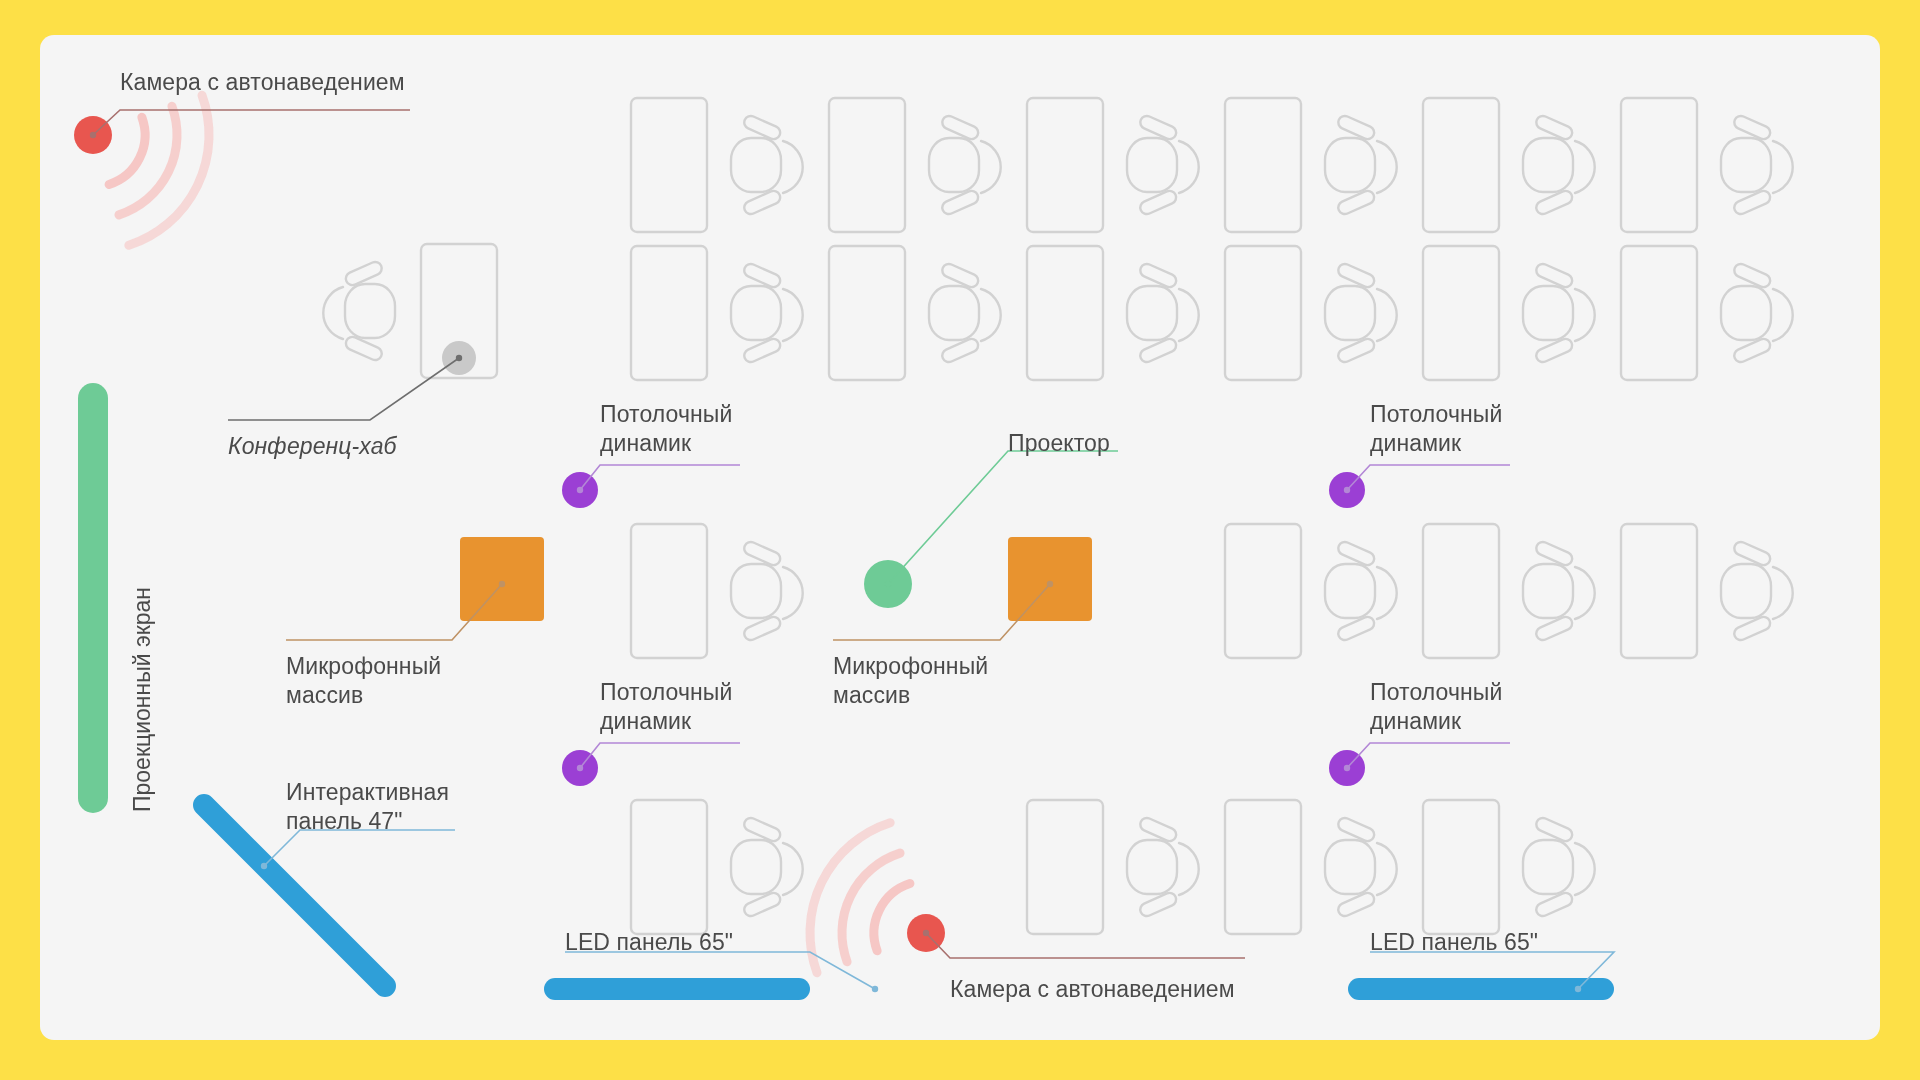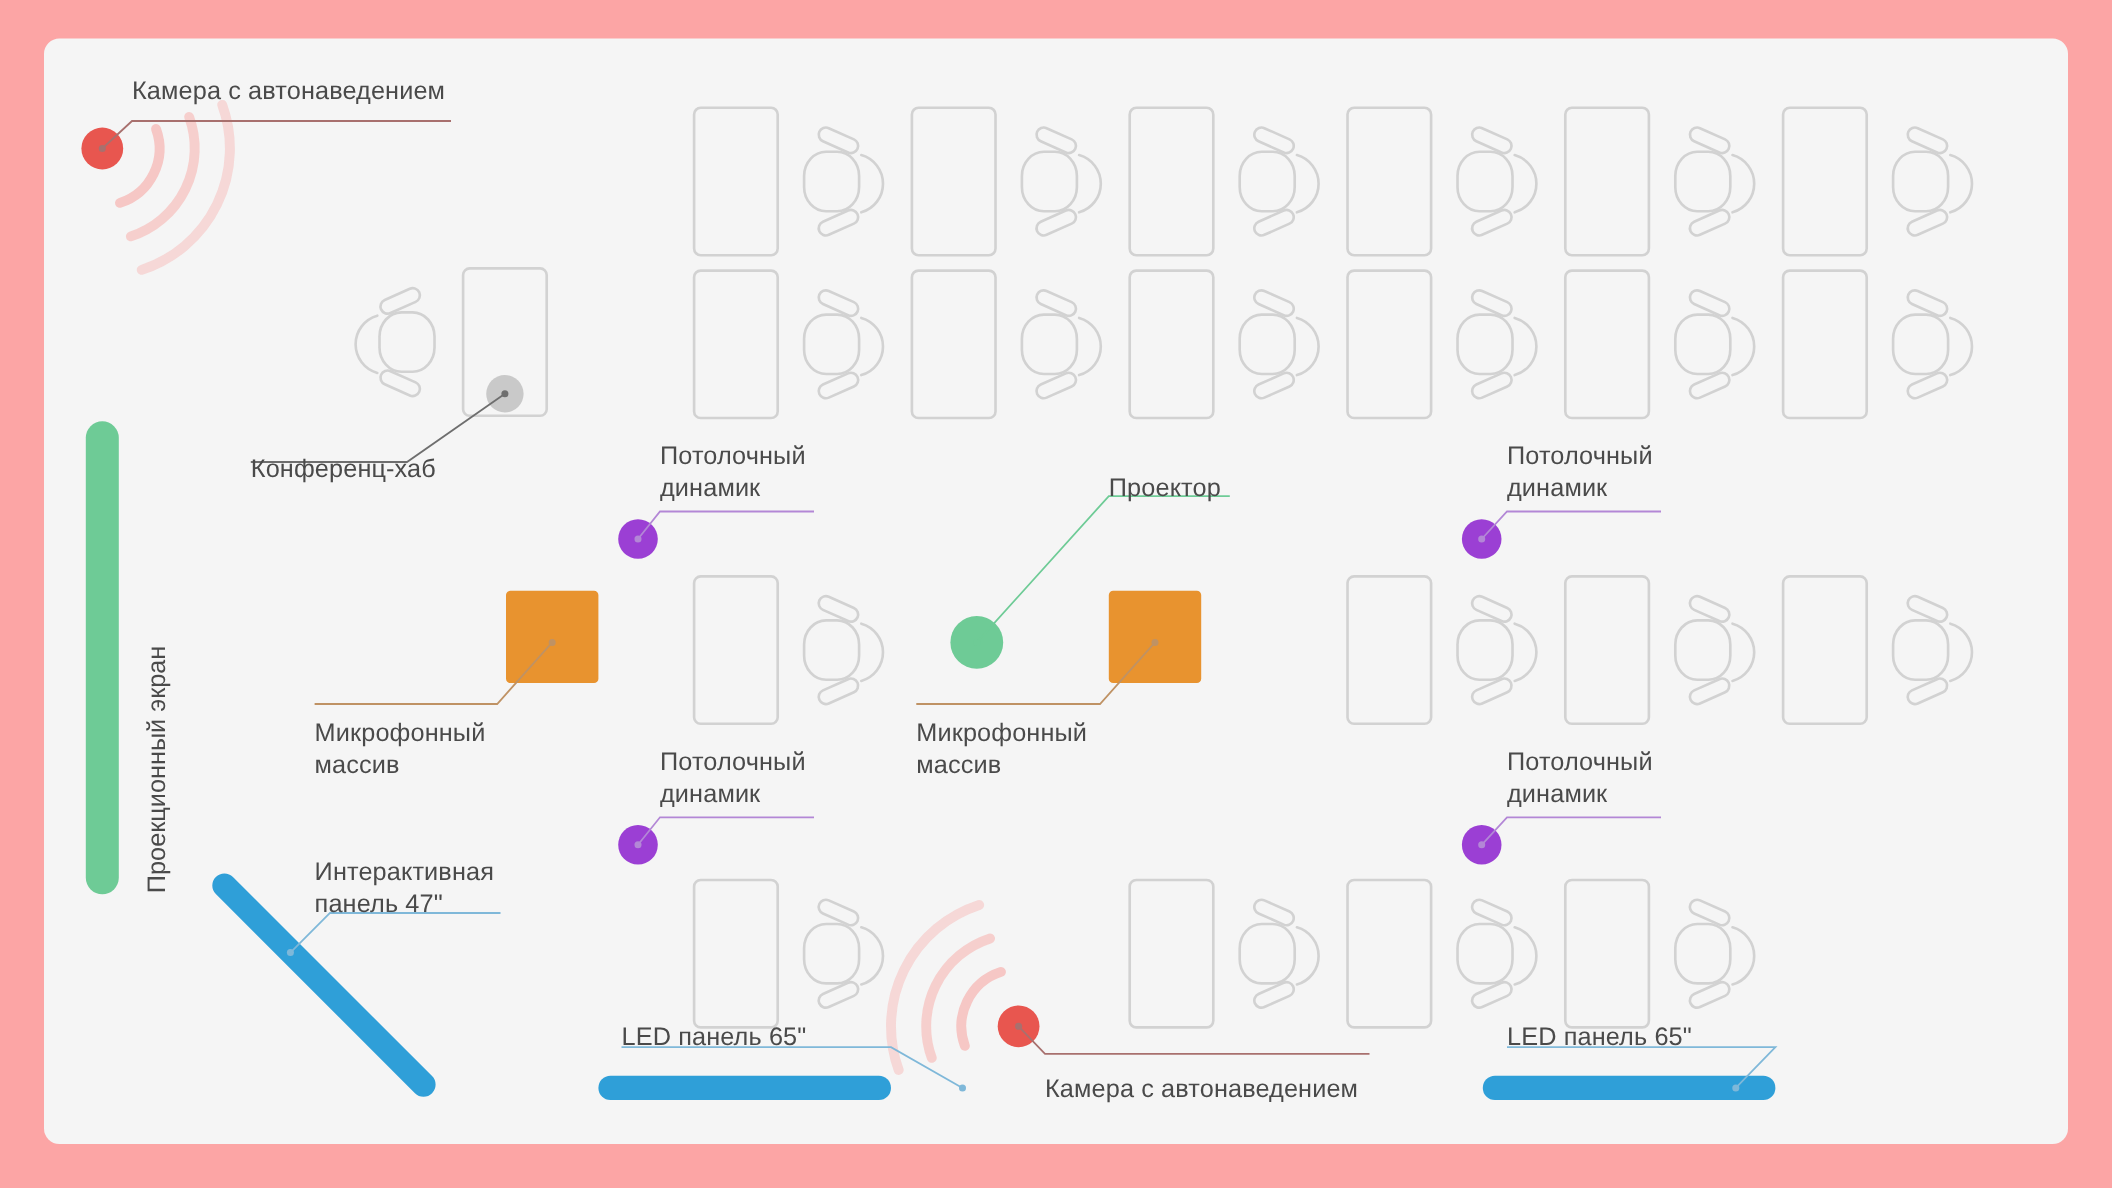--- a/index.html
+++ b/index.html
@@ -8,21 +8,21 @@
     width: 1920px;
     height: 1080px;
     background: #ffffff;
     font-family: "Liberation Sans", sans-serif;
     overflow: hidden;
   }
   #stage {
     position: relative;
     width: 1920px;
     height: 1080px;
-    background: #fca5a5;
+    background: #fde047;
   }
   #floorplan {
     position: absolute;
     left: 40px;
     top: 35px;
     width: 1840px;
     height: 1005px;
     background: #f5f5f5;
     border-radius: 14px;
   }
@@ -253,21 +253,21 @@
       <path d="M 875 989 L 810 952 L 565 952" fill="none" stroke="#7fb8d9" stroke-width="1.6"></path>
       <circle cx="875" cy="989" r="3.2" fill="#7fb8d9"></circle>
       <path d="M 1578 989 L 1614 952 L 1370 952" fill="none" stroke="#7fb8d9" stroke-width="1.6"></path>
       <circle cx="1578" cy="989" r="3.2" fill="#7fb8d9"></circle>
       <path d="M 926 933 L 950 958 L 1245 958" fill="none" stroke="#a8706e" stroke-width="1.6"></path>
       <circle cx="926" cy="933" r="3.2" fill="#a8706e"></circle>
     </svg>
 
   <div id="label-layer">
       <div class="lbl" style="left: 120px; top: 68px;">Камера с автонаведением</div>
-      <div class="lbl" style="left: 228px; top: 412px;">Конференц-хаб</div>
+      <div class="lbl" style="left: 228px; top: 432px; font-style: italic;">Конференц-хаб</div>
       <div class="lbl" style="left: 600px; top: 400px;">Потолочный
 динамик</div>
       <div class="lbl" style="left: 1008px; top: 429px;">Проектор</div>
       <div class="lbl" style="left: 1370px; top: 400px;">Потолочный
 динамик</div>
       <div class="lbl" style="left: 286px; top: 652px;">Микрофонный
 массив</div>
       <div class="lbl" style="left: 833px; top: 652px;">Микрофонный
 массив</div>
       <div class="lbl" style="left: 600px; top: 678px;">Потолочный

